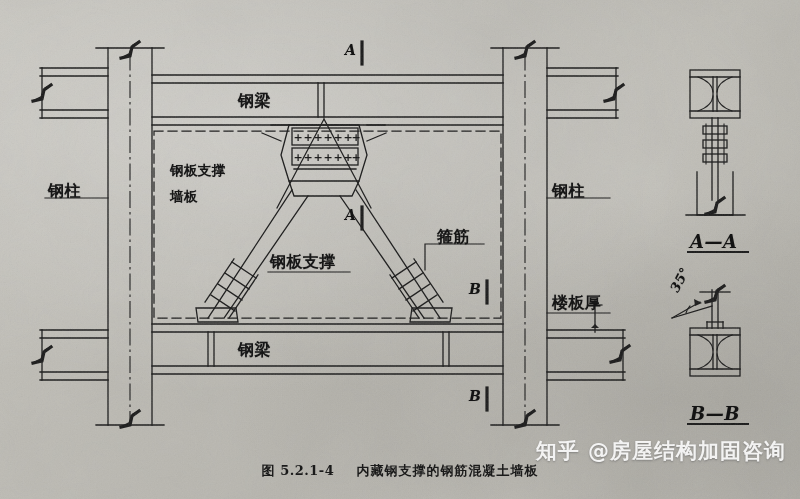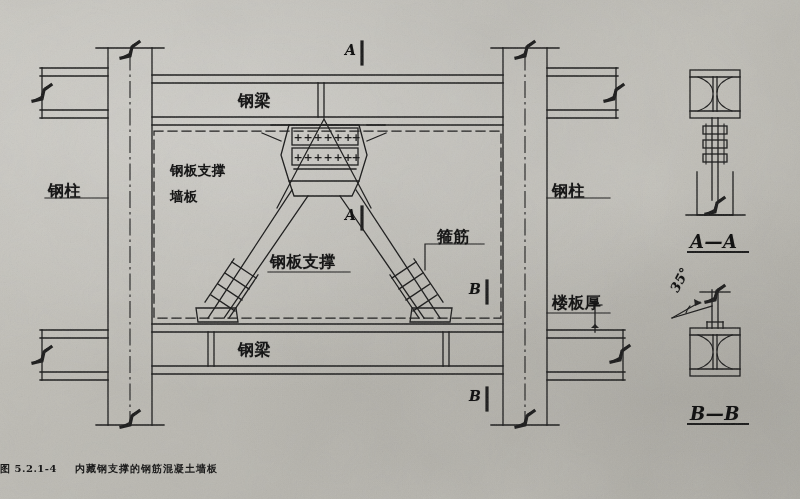--- a/index.html
+++ b/index.html
@@ -67,21 +67,22 @@
     font-size: 13px;
     color: #141414;
     transform: rotate(-62deg);
     transform-origin: left top;
   }
   #caption {
     position: absolute;
     left: 0;
     top: 462px;
     width: 800px;
-    font-size: 10px;
+    text-align: center;
+    font-size: 13px;
     font-weight: 700;
     color: #1a1a1a;
     font-family: "DejaVu Sans", sans-serif;
     letter-spacing: 1px;
   }
   #caption .num {
     font-family: "DejaVu Serif", serif;
     letter-spacing: 0.5px;
   }
   #watermark {
@@ -392,14 +393,15 @@
 
   <div class="lbl secttl" style="left:690px; top:232px;">A—A</div>
   <div class="lbl secttl" style="left:690px; top:404px;">B—B</div>
 
   <div class="lbl ang" style="left:668px; top:288px;">35°</div>
 
   <div id="caption">
     <span class="num">图 5.2.1-4</span><span>&nbsp;&nbsp;&nbsp;&nbsp;</span><span>内藏钢支撑的钢筋混凝土墙板</span>
   </div>
 
+  <div id="watermark">知乎 @房屋结构加固咨询</div>
 
 </div>
 
 </body></html>

